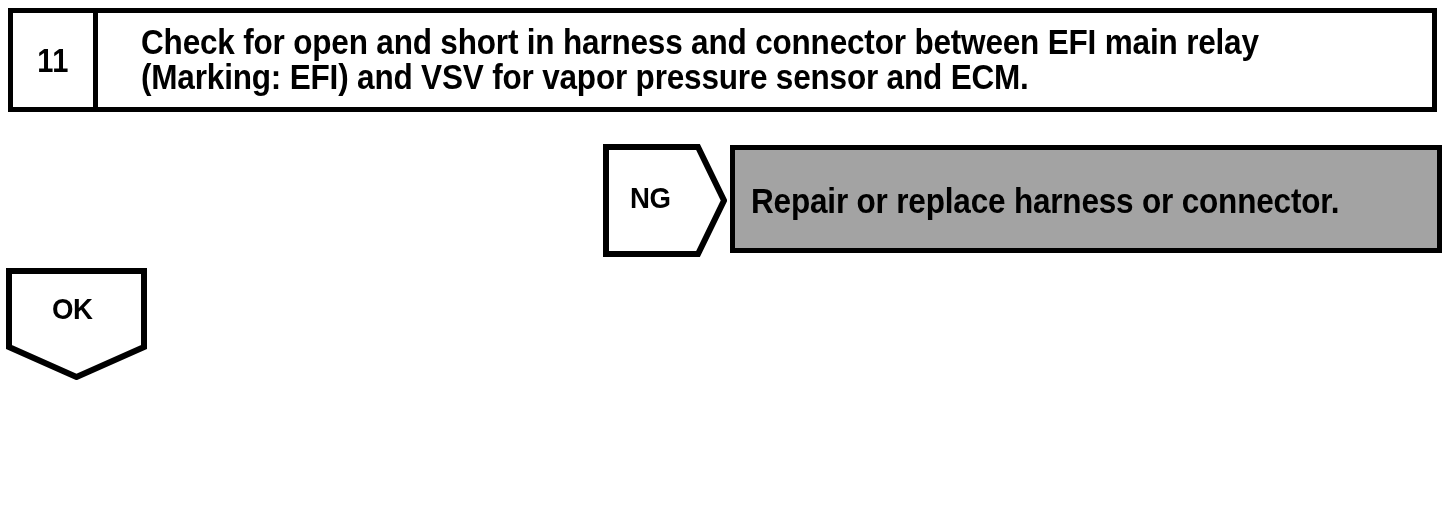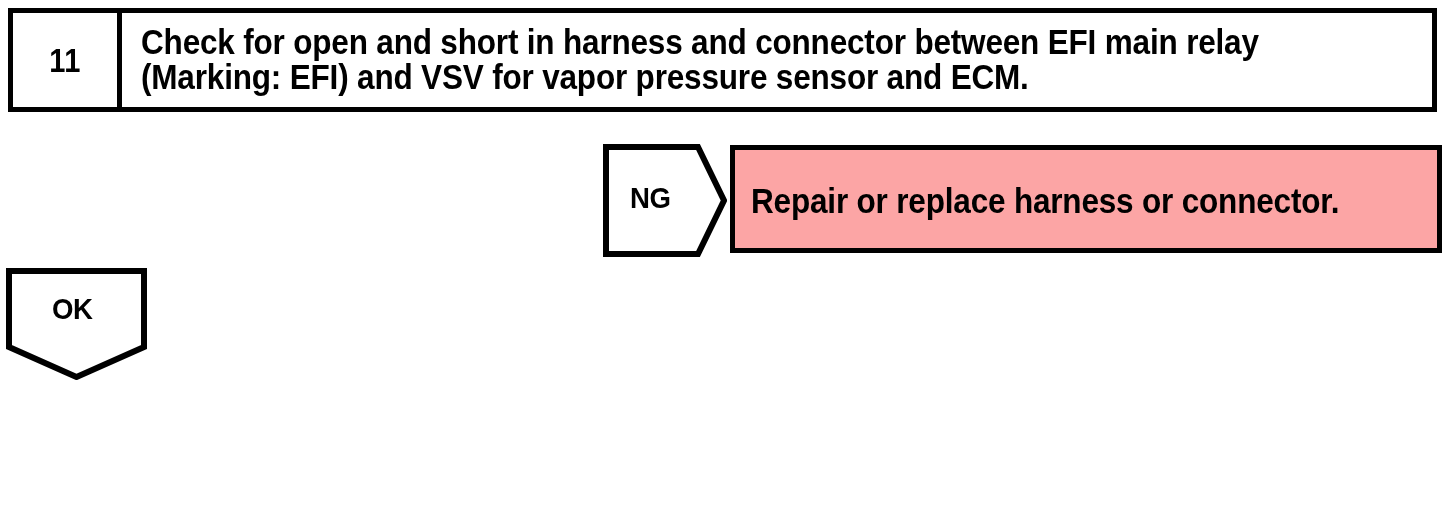--- a/index.html
+++ b/index.html
@@ -27,21 +27,21 @@
     width: 1429px;
     height: 104px;
     box-sizing: border-box;
     border: 5px solid #000000;
     background: #ffffff;
   }
   .step-num-cell {
     position: absolute;
     left: 0;
     top: 0;
-    width: 109px;
+    width: 85px;
     height: 94px;
     box-sizing: border-box;
     border-right: 5px solid #000000;
     display: flex;
     align-items: center;
     justify-content: center;
   }
   .step-num-text {
     font-size: 33px;
     font-weight: bold;
@@ -94,21 +94,21 @@
 
   
   .repair-box {
     position: absolute;
     left: 730px;
     top: 145px;
     width: 712px;
     height: 108px;
     box-sizing: border-box;
     border: 5px solid #000000;
-    background: #fca5a5;
+    background: #a3a3a3;
   }
   .repair-text {
     position: absolute;
     left: 16px;
     top: 33px;
     font-size: 35px;
     font-weight: bold;
     color: #000000;
     line-height: 35px;
     letter-spacing: -0.2px;

